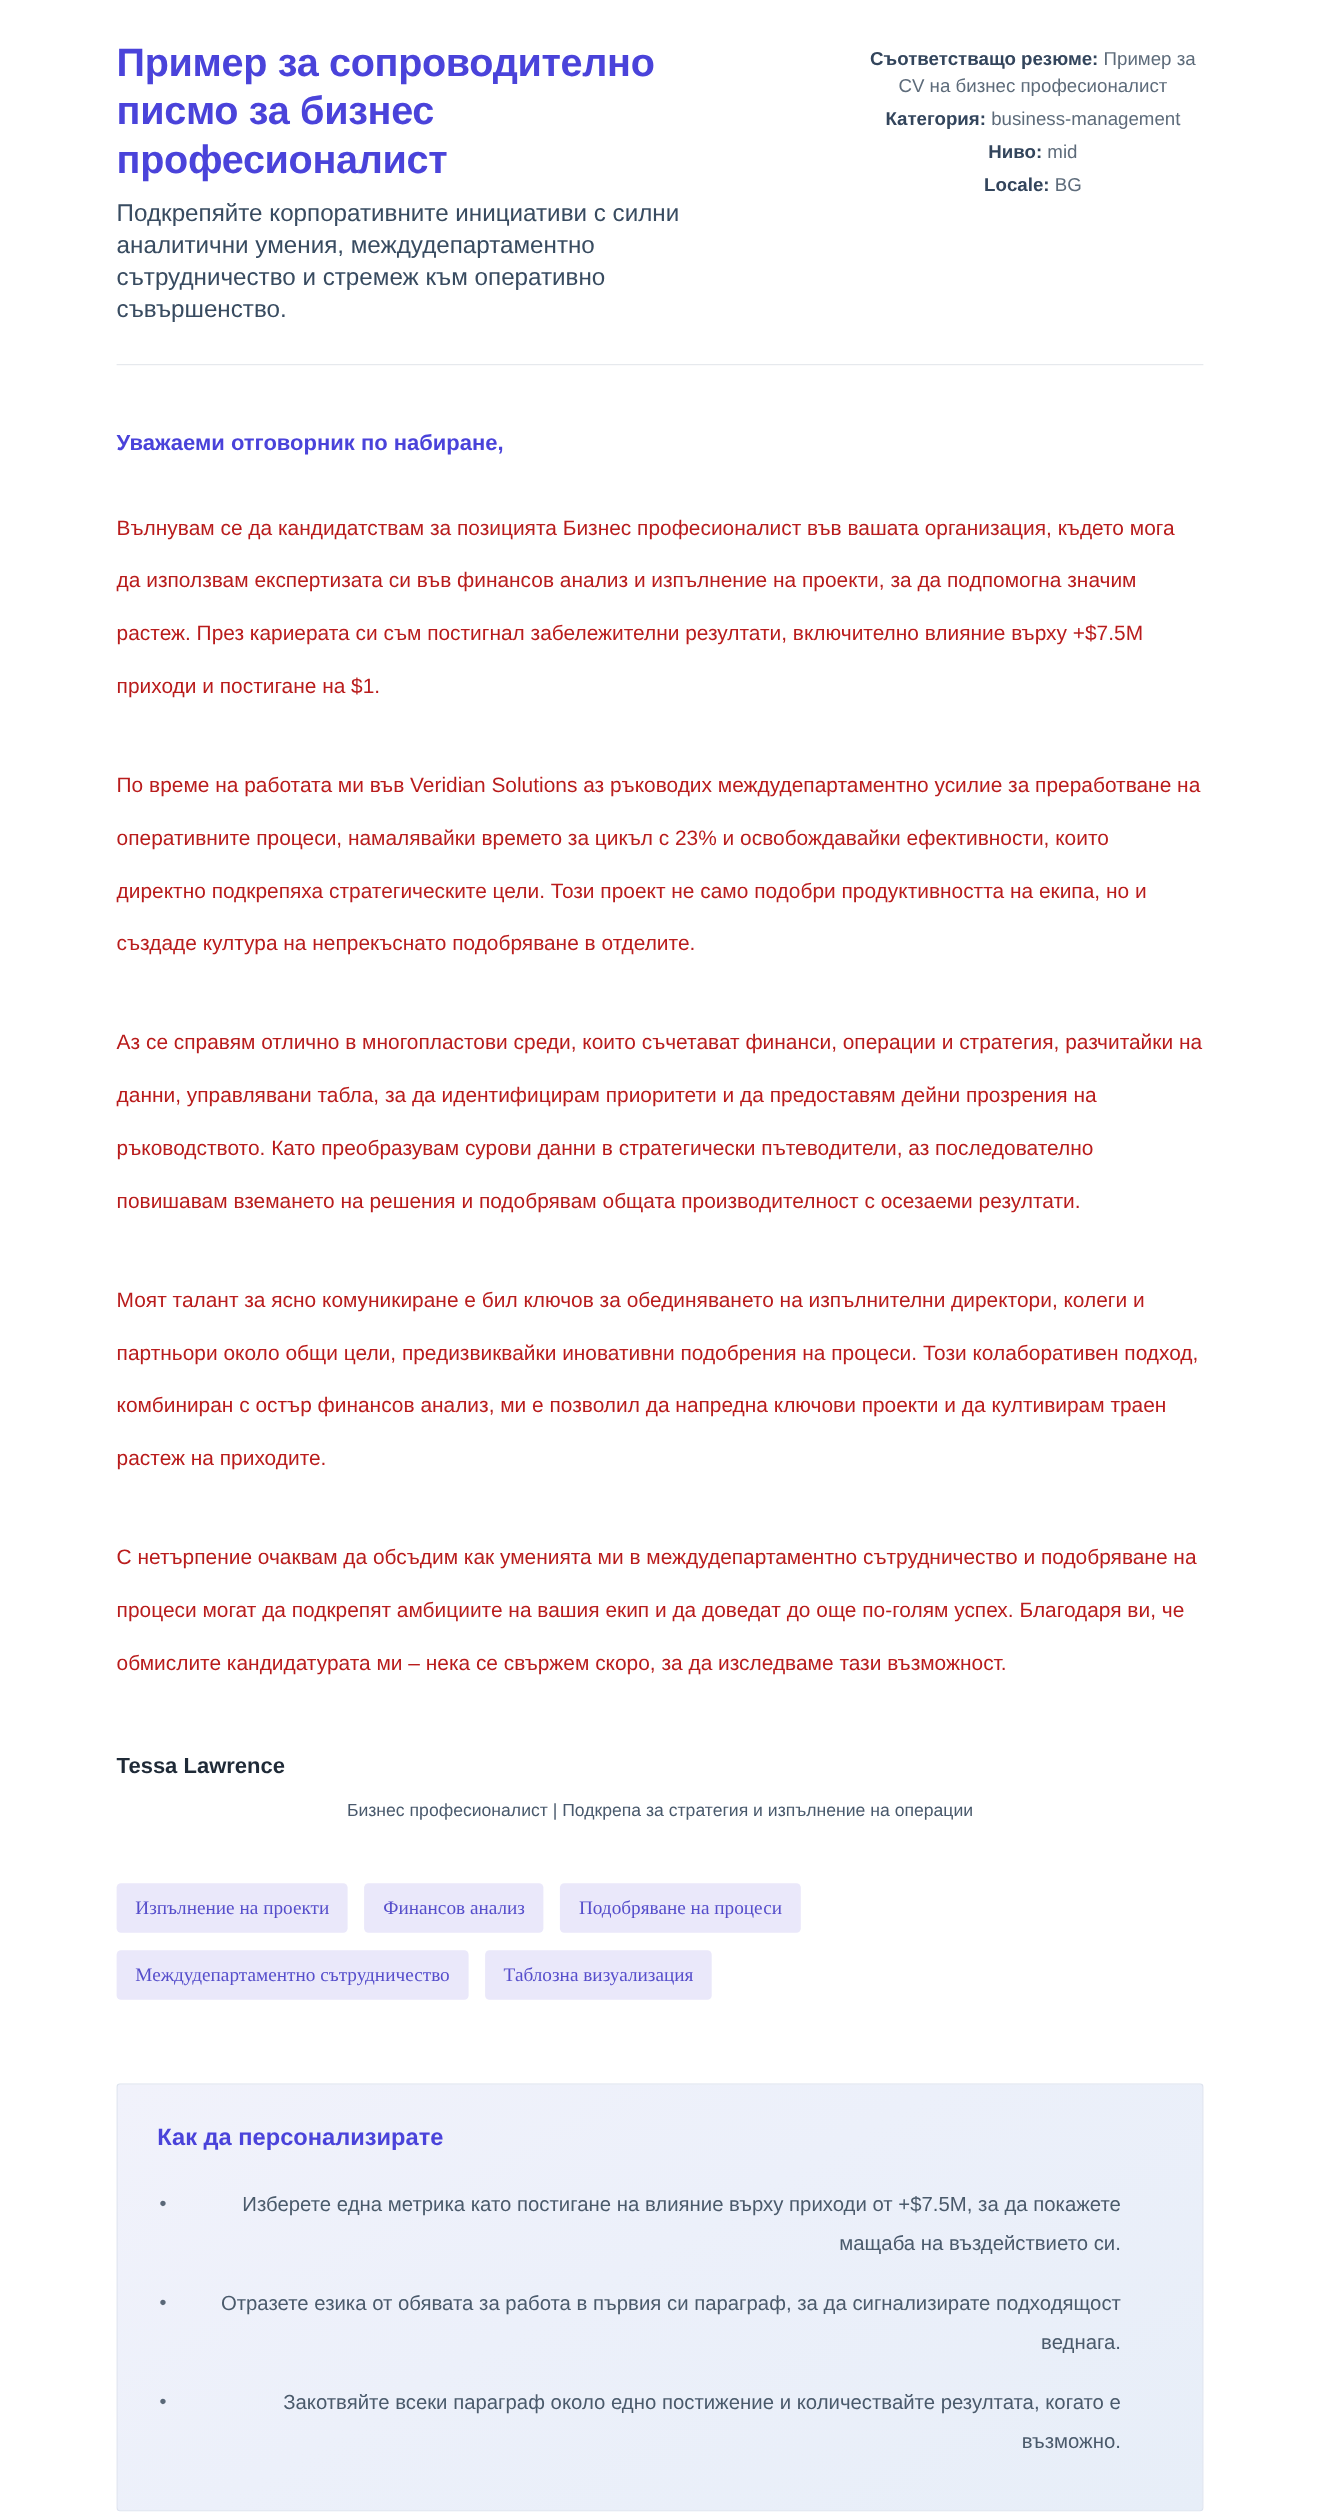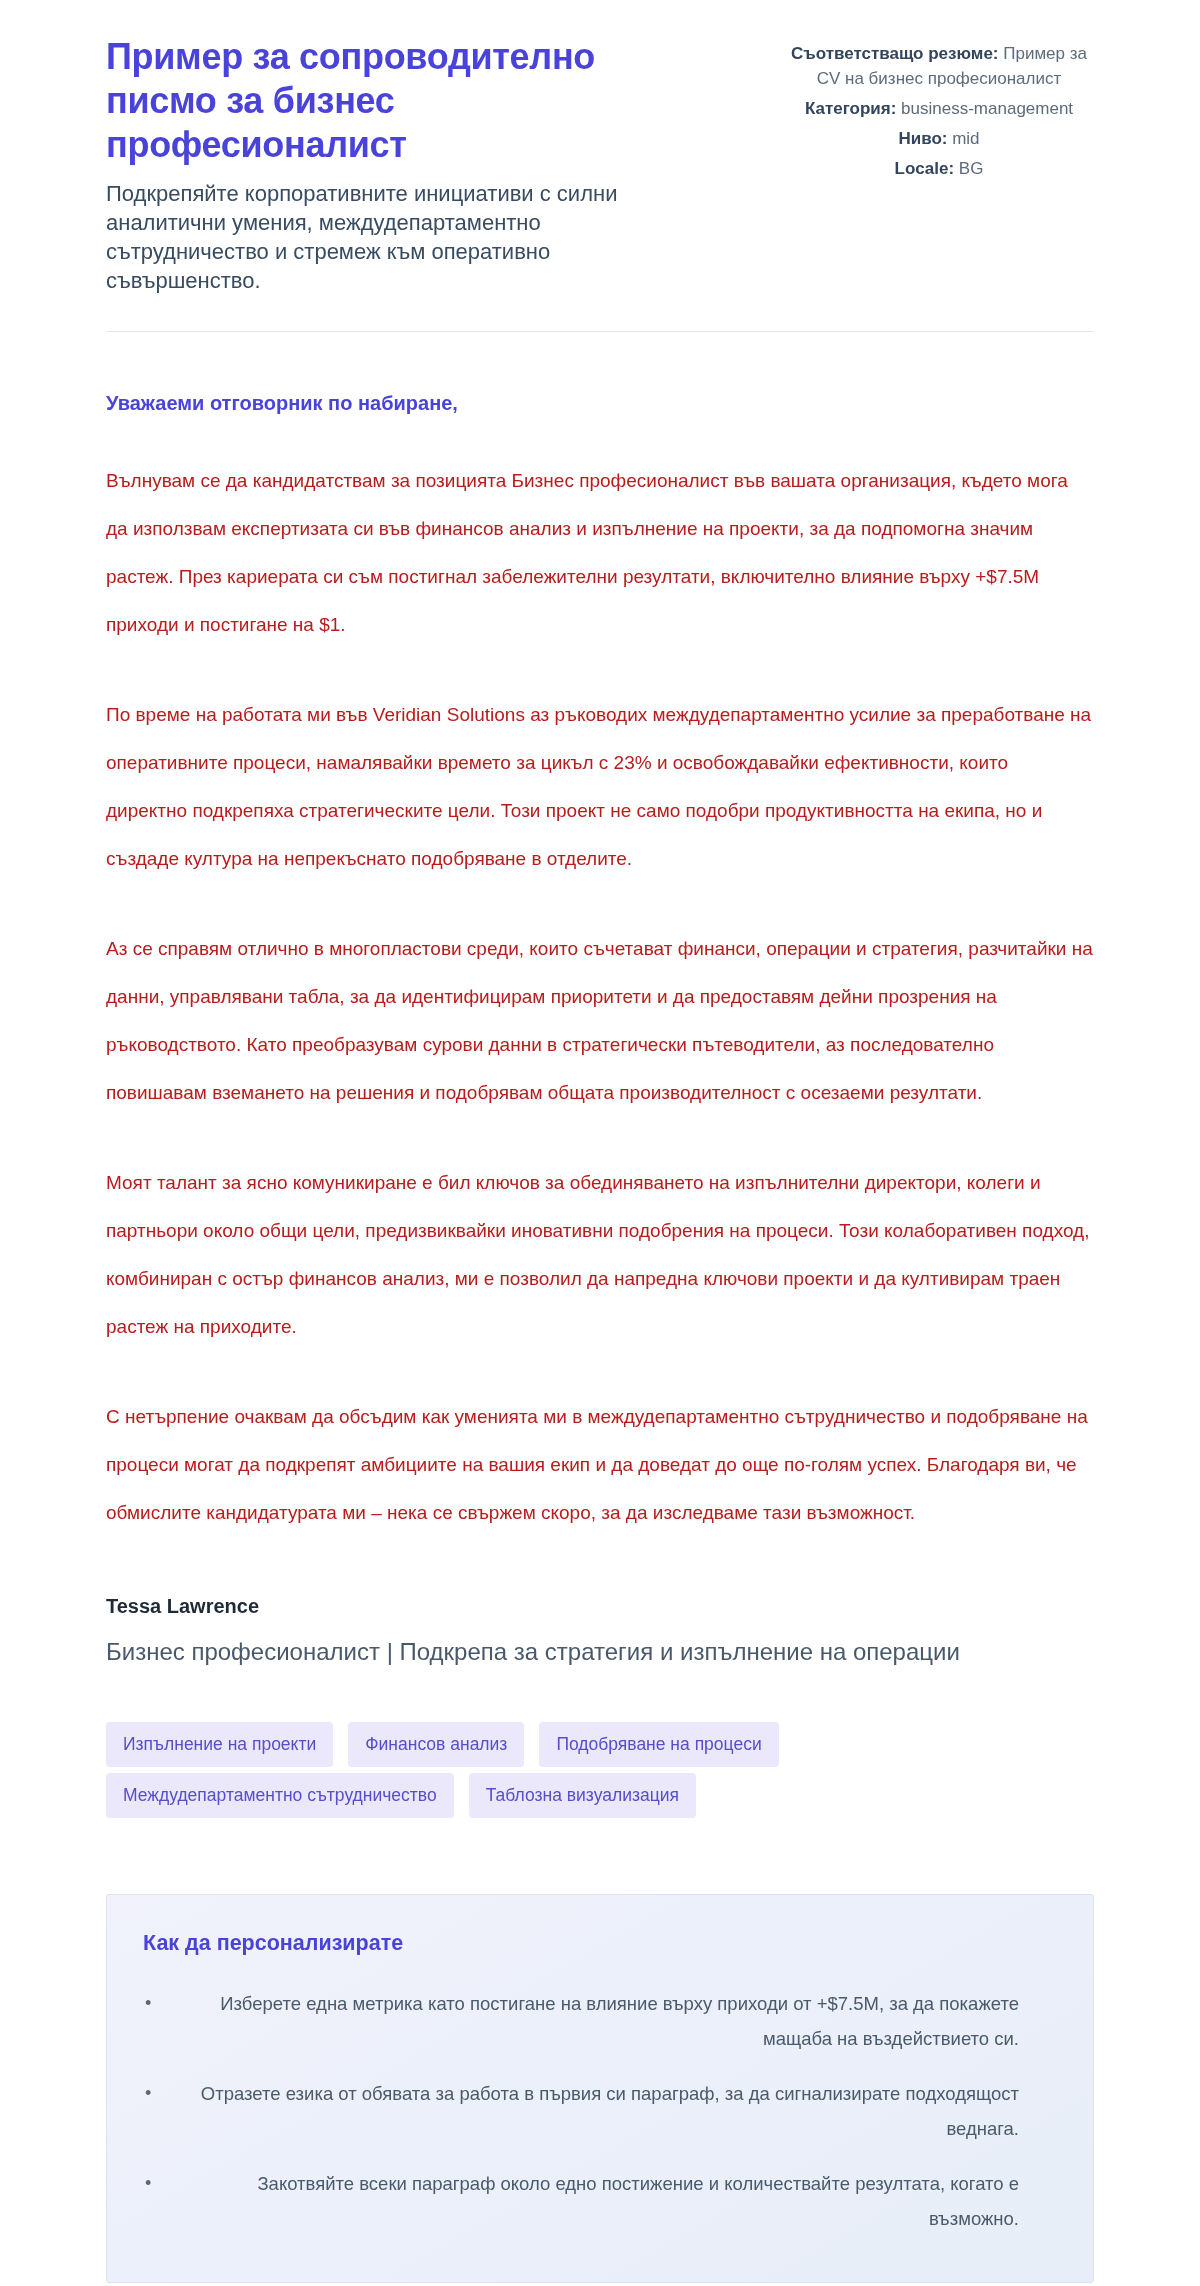--- a/index.html
+++ b/index.html
@@ -34,24 +34,24 @@
   .greeting{
     margin:60px 0 0;
     font-size:20px;font-weight:bold;color:#4a43da;
   }
   .para{
     margin:42px 0 0;
     font-size:19px;line-height:48px;color:#b91c1c;
     max-width:988px;
   }
   .signature{margin:58px 0 0;font-size:20px;font-weight:bold;color:#1f2a37;}
-  .role-line{margin:20px 0 0;font-size:24px;color:#49596c;}
+  .role-line{margin:20px 0 0;font-size:16px;color:#49596c;text-align:center;}
 
   
-  .chips{margin-top:56px;display:flex;flex-wrap:wrap;gap:6px 15px;max-width:870px;}
+  .chips{margin-top:56px;display:flex;flex-wrap:wrap;gap:16px 15px;max-width:870px;font-family:Liberation Serif, serif;}
   .chip{
     background:#eae8fa;color:#564ecb;
     font-size:17.5px;line-height:23px;
     padding:11px 17px;border-radius:4px;
     white-space:nowrap;
   }
 
   
   .tips{
     margin-top:76px;

